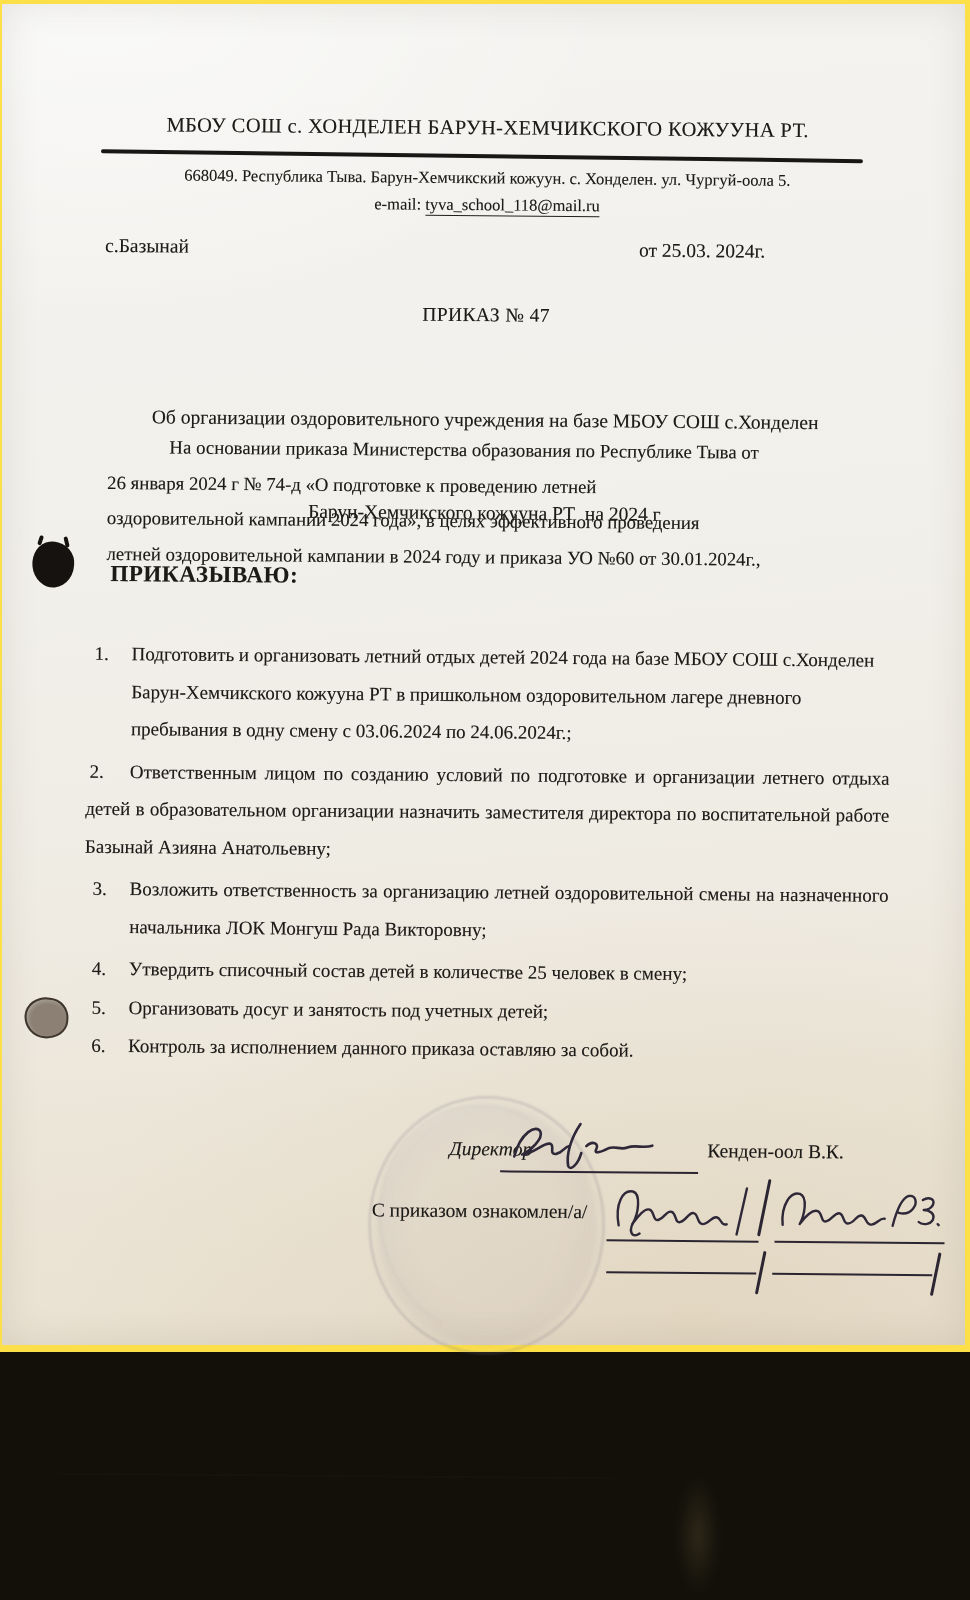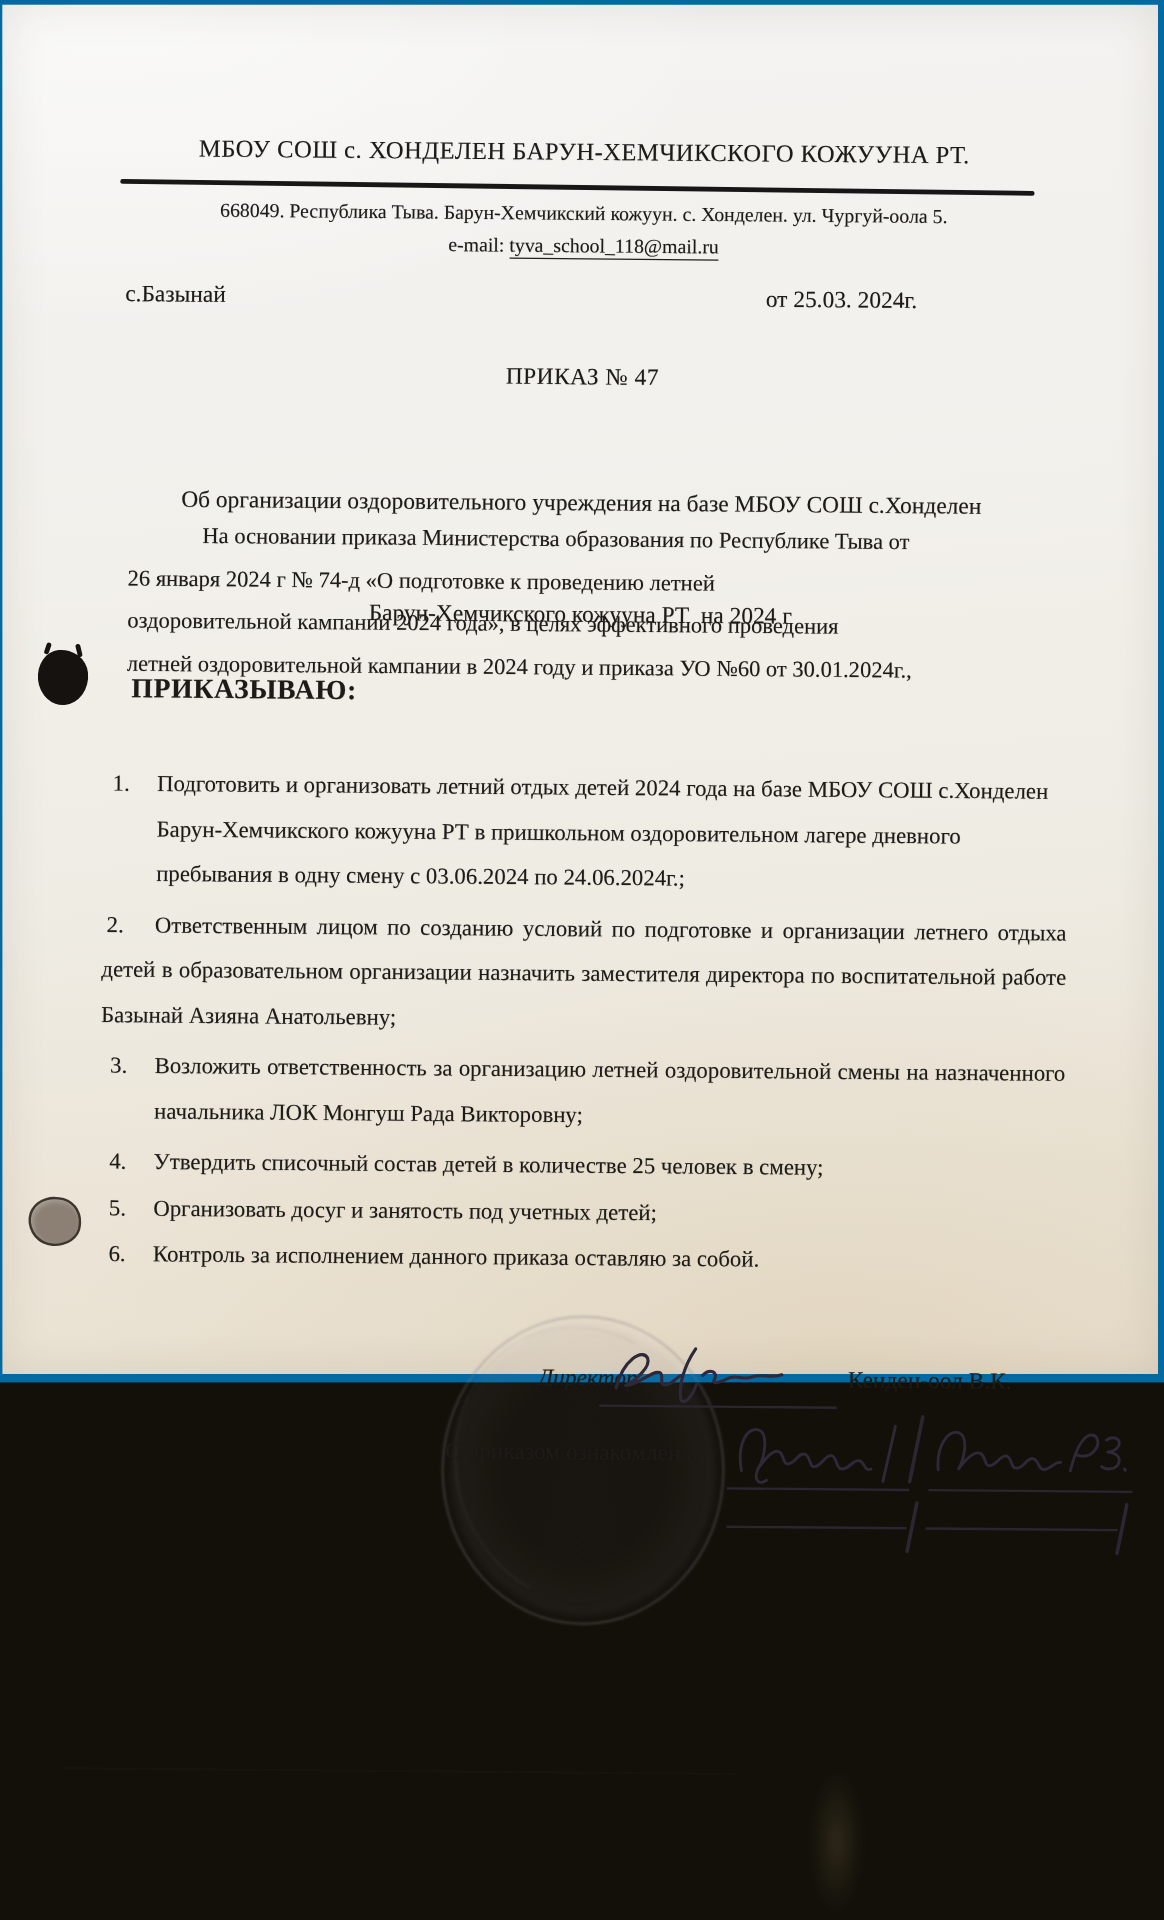--- a/index.html
+++ b/index.html
@@ -1,21 +1,21 @@
 <!DOCTYPE html>
 <html><head>
 <meta charset="utf-8">
 <style>
   html,body{margin:0;padding:0;}
   body{
     width:970px;height:1600px;overflow:hidden;
     background:#121009;
     font-family:"Liberation Serif","DejaVu Serif",serif;
   }
-  .photo{position:relative;width:970px;height:1152px;background:#0369a1;}
+  .photo{position:relative;width:970px;height:1352px;background:#fde047;}
   .paper{
     position:absolute;left:2px;top:4px;right:5px;bottom:7px;
     background:
       radial-gradient(120% 55% at 72% 98%, rgba(196,173,128,0.20) 0%, rgba(196,173,128,0) 55%),
       radial-gradient(90% 40% at 10% 0%, rgba(255,255,255,0.55) 0%, rgba(255,255,255,0) 60%),
       linear-gradient(176deg,#f4f3f1 0%,#f2f0eb 38%,#efece4 62%,#ebe4d6 85%,#e9e0d0 100%);
     box-shadow:inset 0 0 38px rgba(60,50,30,0.10);
   }
   .doc{
     position:absolute;inset:0;

